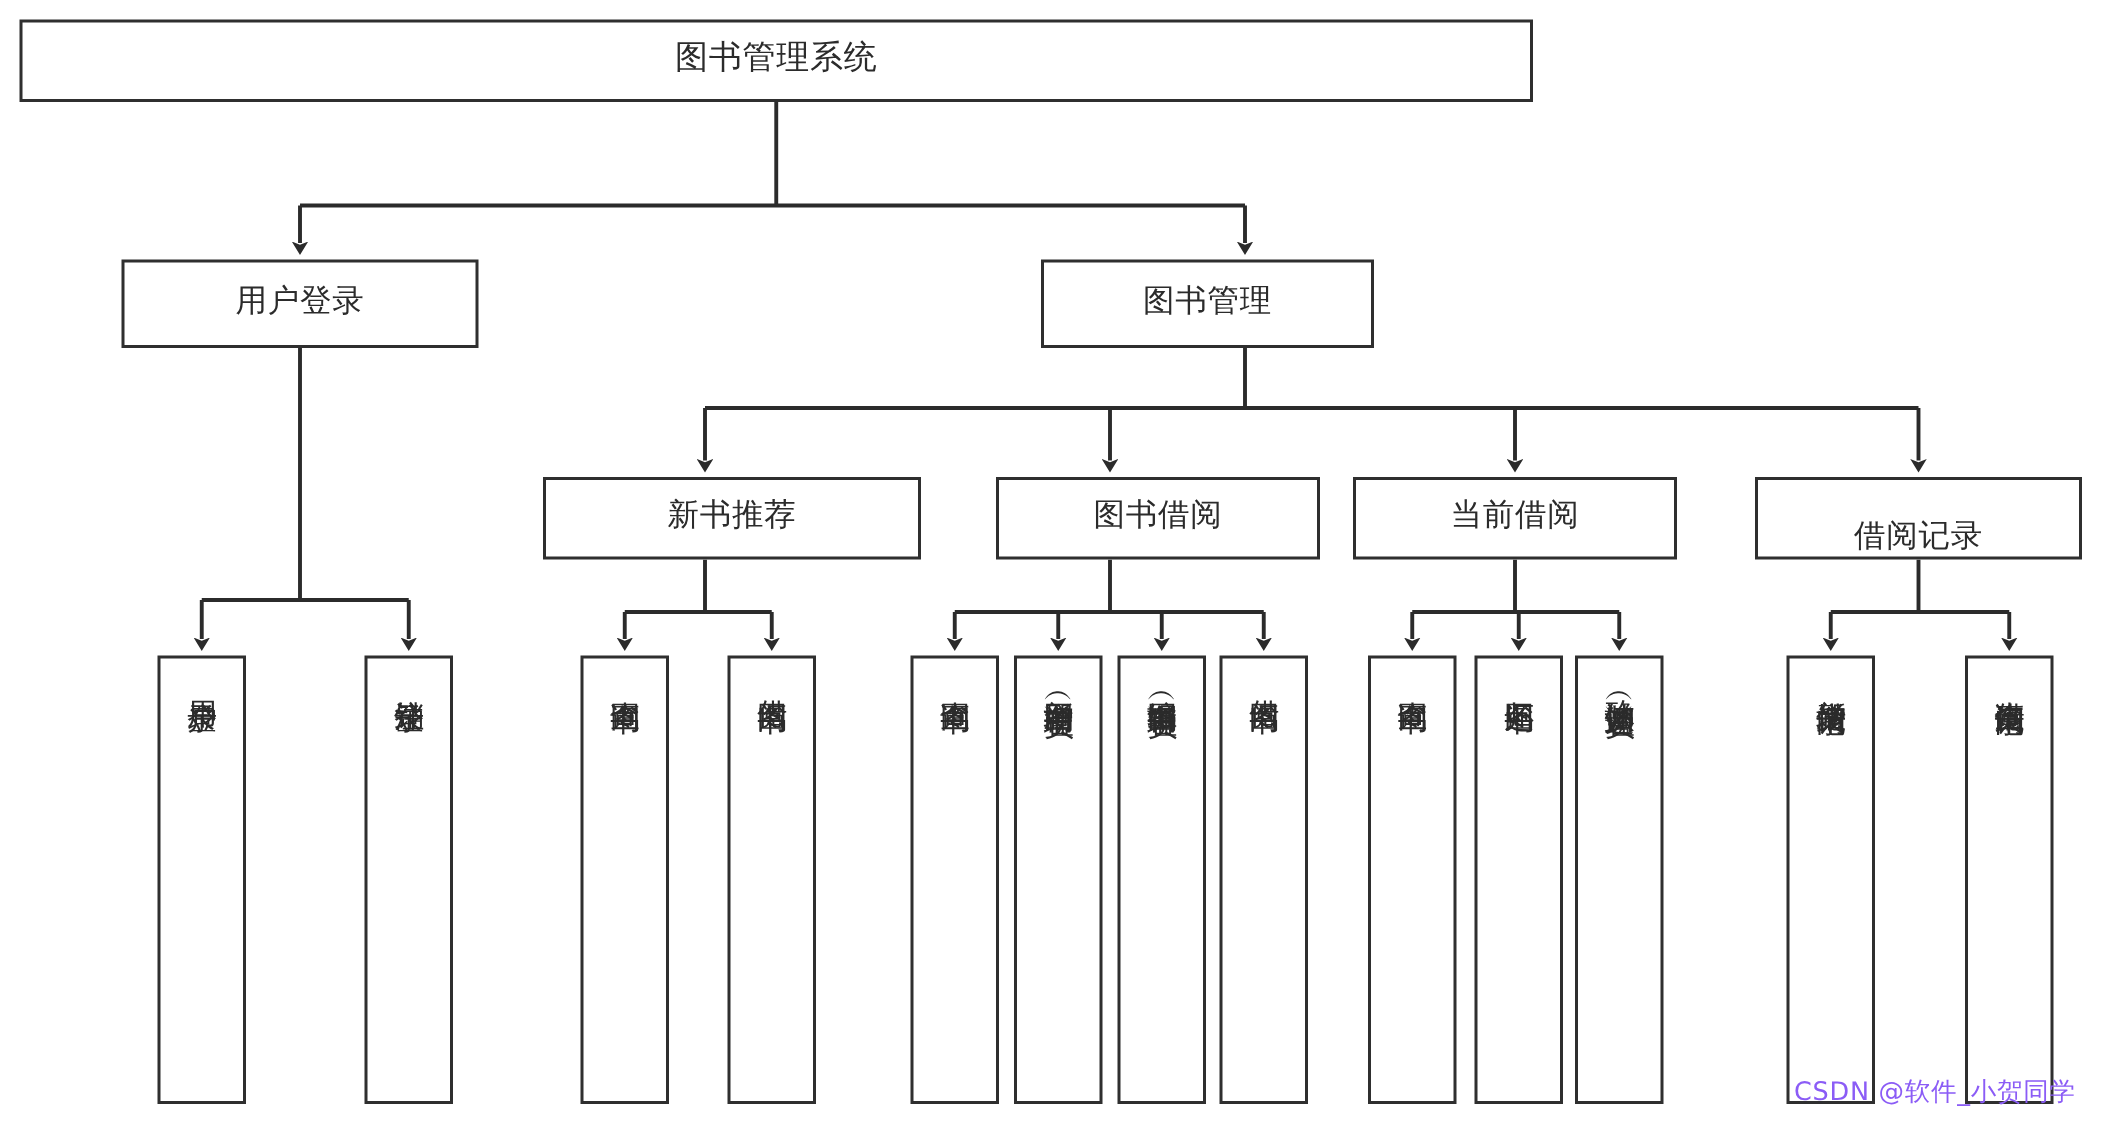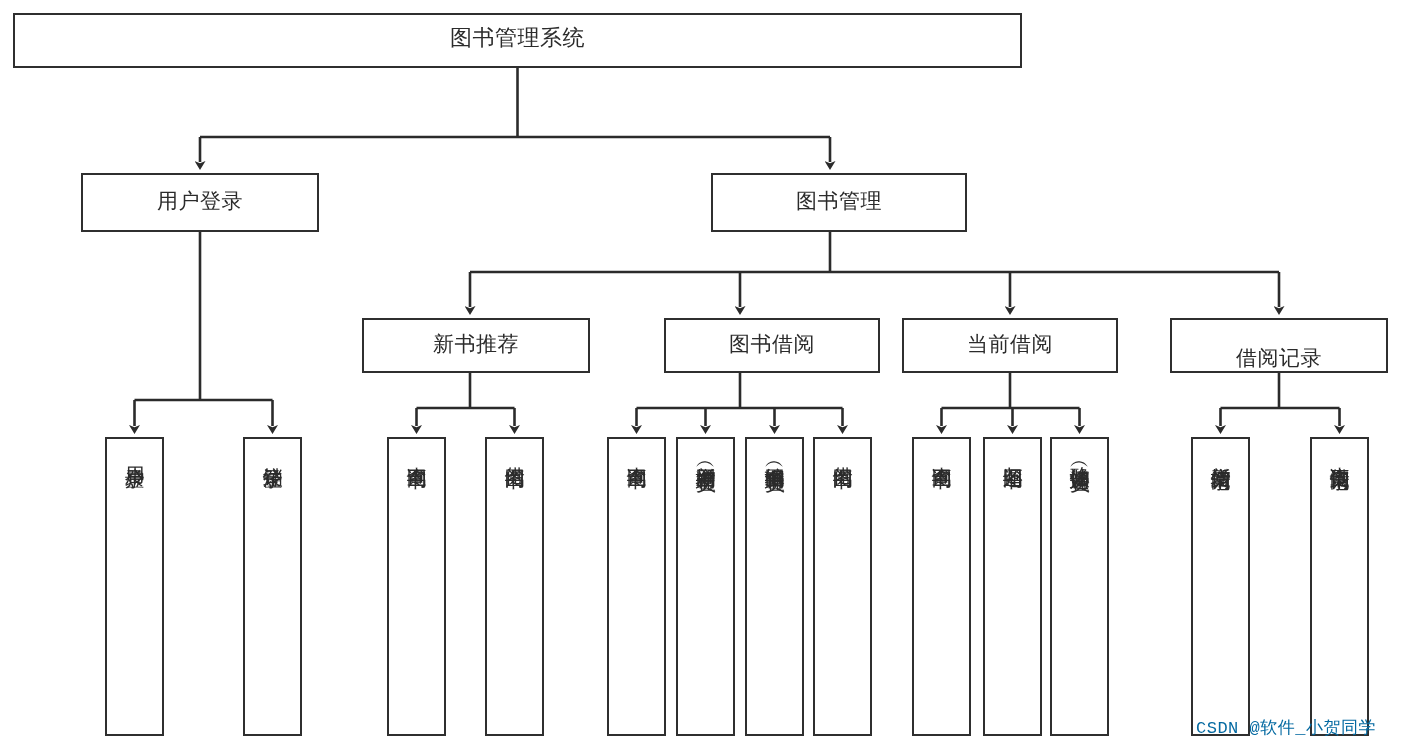--- a/index.html
+++ b/index.html
@@ -56,24 +56,23 @@
     line-height: 1.38;
     letter-spacing: 1px;
     white-space: nowrap;
   }
   .node.root .node-label {
     font-size: 22px;
   }
   .watermark {
     position: absolute;
     font-size: 17px;
-    color: #0369a1;
+    color: #8b5cf6;
     white-space: nowrap;
     letter-spacing: 0.5px;
-    font-family: Liberation Mono, monospace;
   }
 </style>
 </head>
 <body>
 
 <div id="diagram-canvas">
 
   <svg id="connector-layer" viewBox="0 0 1405 747" xmlns="http://www.w3.org/2000/svg">
       <defs>
         <marker id="arrowhead" markerWidth="9" markerHeight="11" refX="1" refY="5.5" orient="auto" markerUnits="userSpaceOnUse">
@@ -115,24 +114,24 @@
       <line x1="1339.5" y1="408" x2="1339.5" y2="426" stroke="#2b2b2b" stroke-width="2.6" marker-end="url(#arrowhead)"></line>
     </svg>
 
   <div id="node-layer">
       <div class="node horizontal root" style="left: 13px; top: 13px; width: 1009px; height: 55px;">
         <span class="node-label">图书管理系统</span>
       </div>
       <div class="node horizontal" style="left: 81px; top: 173px; width: 238px; height: 59px;">
         <span class="node-label">用户登录</span>
       </div>
-      <div class="node horizontal" style="left: 711px; top: 173px; width: 256px; height: 59px;">
+      <div class="node horizontal" style="left: 694px; top: 173px; width: 222px; height: 59px;">
         <span class="node-label">图书管理</span>
       </div>
-      <div class="node horizontal" style="left: 362px; top: 318px; width: 228px; height: 55px;">
+      <div class="node horizontal" style="left: 362px; top: 318px; width: 252px; height: 55px;">
         <span class="node-label">新书推荐</span>
       </div>
       <div class="node horizontal" style="left: 664px; top: 318px; width: 216px; height: 55px;">
         <span class="node-label">图书借阅</span>
       </div>
       <div class="node horizontal" style="left: 902px; top: 318px; width: 216px; height: 55px;">
         <span class="node-label">当前借阅</span>
       </div>
       <div class="node horizontal" style="left: 1170px; top: 318px; width: 218px; height: 55px; align-items: flex-end;">
         <span class="node-label">借阅记录</span>

